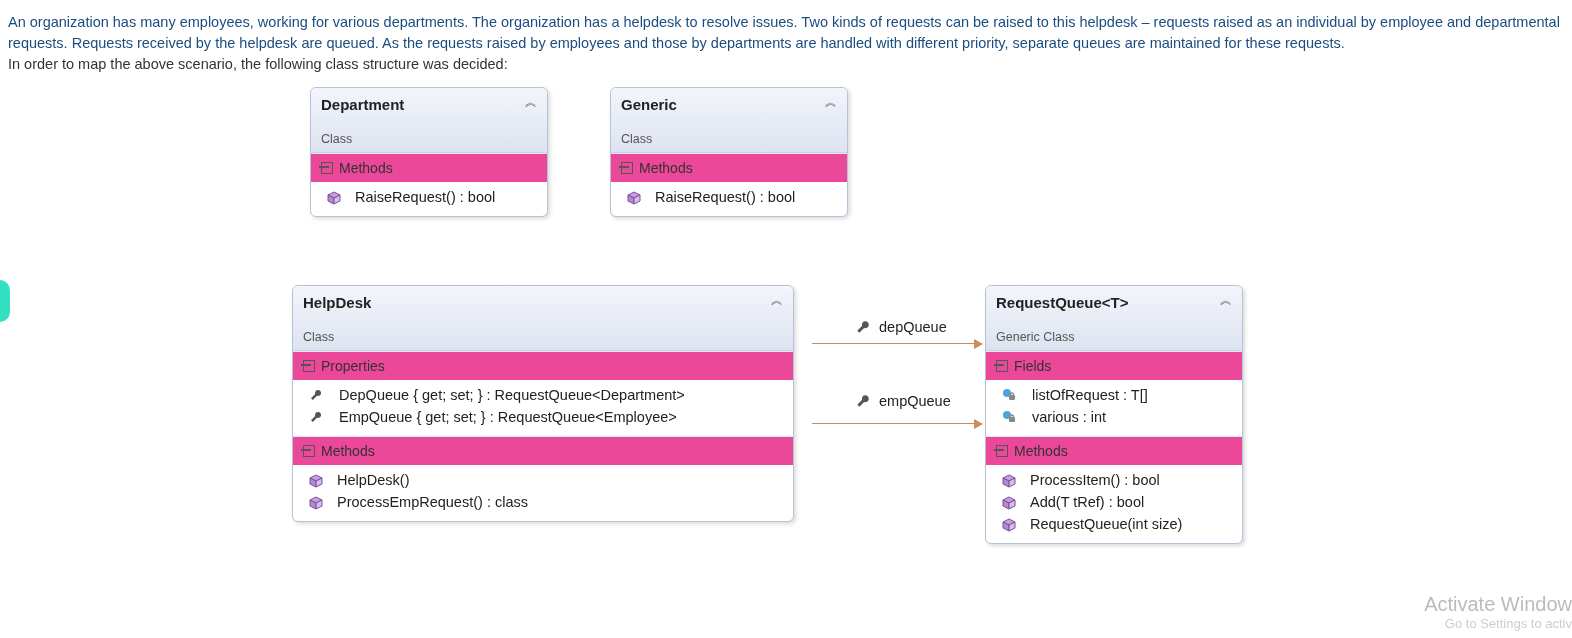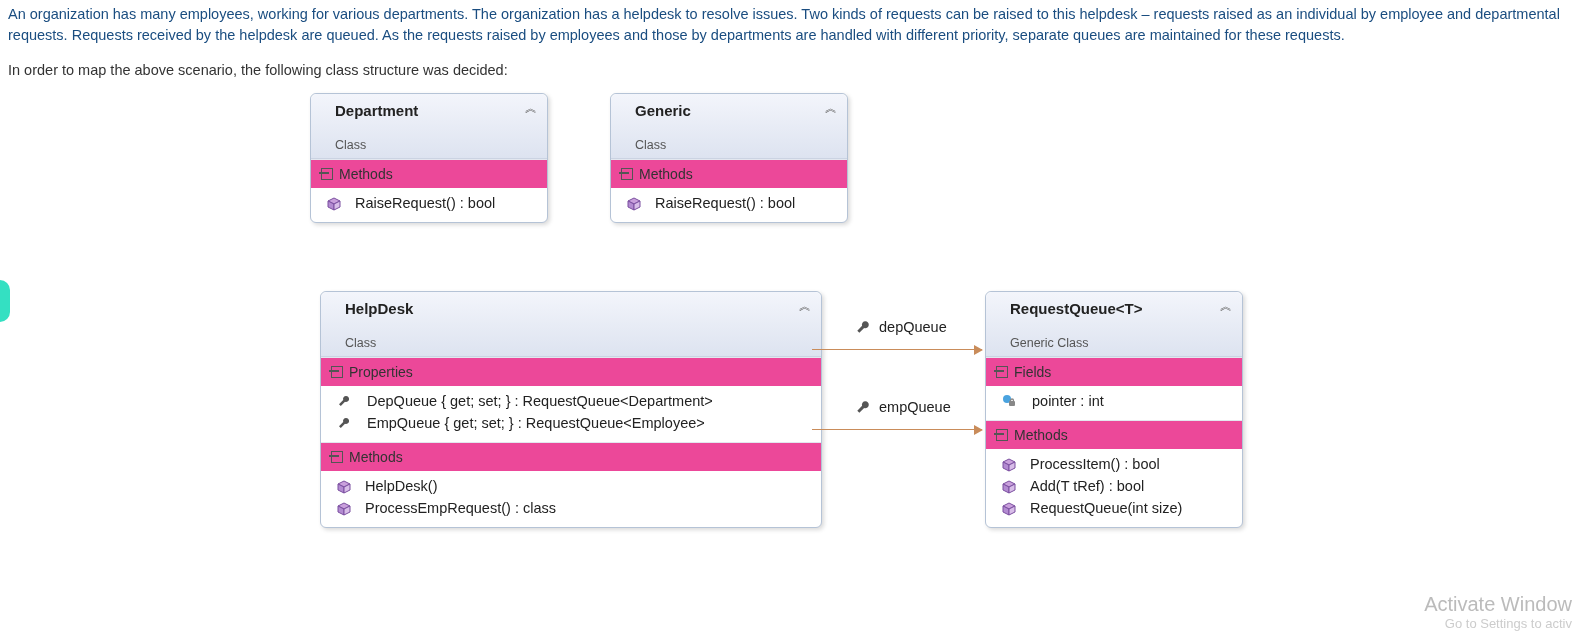--- a/index.html
+++ b/index.html
@@ -1,19 +1,19 @@
 <!DOCTYPE html>
 <html><head>
 <meta charset="utf-8">
 <style>
   html,body{margin:0;padding:0;font-family:"Segoe UI",Arial,sans-serif;font-size:14px;color:#333;background:#fff;width:1572px;height:638px;position:relative;overflow:hidden}
-  .intro{color:#1a4d80;font-size:14.5px;line-height:1.45;padding:4px 8px 0 8px}
+  .intro{color:#1a4d80;font-size:14.5px;line-height:1.45;padding:12px 8px 0 8px}
   .stage{position:relative;width:100%;height:560px}
   .card{position:absolute;border:1px solid #b5c3d6;border-radius:6px;background:#fff;box-shadow:2px 2px 4px rgba(0,0,0,0.15);}
-  .card-head{background:linear-gradient(#f3f5fb,#dde3f0);border-bottom:1px solid #cbd3e2;border-radius:6px 6px 0 0;padding:8px 10px 6px 24px;position:relative}
+  .card-head{background:linear-gradient(#f3f5fb,#dde3f0);border-bottom:1px solid #cbd3e2;border-radius:6px 6px 0 0;padding:8px 10px 6px 10px;position:relative}
   .card-title{font-weight:600;font-size:15px;color:#222}
   .card-sub{font-size:12.5px;color:#555;margin-top:19px}
   .chev{position:absolute;top:8px;right:10px;font-size:12px;color:#666;line-height:1}
   .section-head{display:flex;align-items:center;gap:6px;padding:6px 10px;border-top:1px solid #e3e7ef;background:#ec4899;color:#333;font-size:14px}
   .section-head:first-of-type{border-top:none}
   .box-icon{width:10px;height:10px;border:1.5px solid #555;display:inline-block;position:relative}
   .box-icon::after{content:"";position:absolute;left:-3px;top:3px;width:10px;height:1.5px;background:#555}
   .row{display:flex;align-items:center;gap:10px;padding:3px 10px 3px 34px;font-size:14.5px;color:#222}
   .rows{padding:4px 4px 8px 0}
   .cube-icon{width:12px;height:12px;display:inline-block;position:relative;margin-left:-18px;margin-right:6px}
@@ -26,21 +26,21 @@
   .arrow::after{content:"";position:absolute;right:-1px;top:-5px;border-left:9px solid #c98c5a;border-top:5px solid transparent;border-bottom:5px solid transparent}
   .watermark{position:absolute;right:0;bottom:6px;color:#bbb;font-size:20px;line-height:1.2;text-align:right;white-space:nowrap}
   .watermark .l2{font-size:13px;color:#ccc}
   .edge-dot{position:absolute;width:20px;height:42px;border-radius:20px;left:-10px;top:280px;background:#34e0c2}
 </style>
 </head>
 <body>
 
 <div class="intro">
   <div>An organization has many employees, working for various departments. The organization has a helpdesk to resolve issues. Two kinds of requests can be raised to this helpdesk – requests raised as an individual by employee and departmental requests. Requests received by the helpdesk are queued. As the requests raised by employees and those by departments are handled with different priority, separate queues are maintained for these requests.</div>
-  <div style="color:#333;margin-top:14px">In order to map the above scenario, the following class structure was decided:</div>
+  <div style="color:#333;">In order to map the above scenario, the following class structure was decided:</div>
 </div>
 
 <div class="edge-dot"></div>
 
 <div class="stage">
 
   <div class="card" style="left:310px;top:12px;width:236px">
     <div class="card-head">
       <div class="card-title">Department</div>
       <div class="card-sub">Class</div>
@@ -81,21 +81,21 @@
               <path d="M7 1 L13 4 L7 7 L1 4 Z" fill="#c9a0dc" stroke="#7b4fa0"></path>
               <path d="M1 4 L1 10 L7 13 L7 7 Z" fill="#b38bd1" stroke="#7b4fa0"></path>
               <path d="M13 4 L13 10 L7 13 L7 7 Z" fill="#d8bde8" stroke="#7b4fa0"></path>
             </svg>
           </span>
         <span>RaiseRequest() : bool</span>
       </div>
     </div>
   </div>
 
-  <div class="card" style="left:320px;top:210px;width:500px">
+  <div class="card" style="left:292px;top:210px;width:500px">
     <div class="card-head">
       <div class="card-title">HelpDesk</div>
       <div class="card-sub">Class</div>
       <div class="chev">︽</div>
     </div>
     <div class="section-head">
       <span class="box-icon"></span>
       <span>Properties</span>
     </div>
     <div class="rows">
@@ -156,21 +156,31 @@
     </div>
     <div class="rows">
       <div class="row">
           <span class="field-icon">
             <svg viewBox="0 0 14 14">
               <circle cx="5" cy="5" r="4" fill="#4aa3df"></circle>
               <rect x="7" y="7" width="6" height="5" rx="1" fill="#888"></rect>
               <rect x="8.5" y="5" width="3" height="3" rx="1.5" fill="none" stroke="#888" stroke-width="1.3"></rect>
             </svg>
           </span>
-          <span>pointer : int</span>
+          <span>listOfRequest : T[]</span>
+        </div>
+      <div class="row">
+          <span class="field-icon">
+            <svg viewBox="0 0 14 14">
+              <circle cx="5" cy="5" r="4" fill="#4aa3df"></circle>
+              <rect x="7" y="7" width="6" height="5" rx="1" fill="#888"></rect>
+              <rect x="8.5" y="5" width="3" height="3" rx="1.5" fill="none" stroke="#888" stroke-width="1.3"></rect>
+            </svg>
+          </span>
+          <span>various : int</span>
         </div>
     </div>
     <div class="section-head">
       <span class="box-icon"></span>
       <span>Methods</span>
     </div>
     <div class="rows">
       <div class="row">
           <span class="cube-icon">
             <svg viewBox="0 0 14 14">
@@ -197,21 +207,21 @@
               <path d="M7 1 L13 4 L7 7 L1 4 Z" fill="#c9a0dc" stroke="#7b4fa0"></path>
               <path d="M1 4 L1 10 L7 13 L7 7 Z" fill="#b38bd1" stroke="#7b4fa0"></path>
               <path d="M13 4 L13 10 L7 13 L7 7 Z" fill="#d8bde8" stroke="#7b4fa0"></path>
             </svg>
           </span>
           <span>RequestQueue(int size)</span>
         </div>
     </div>
   </div>
 
-  <div class="assoc" style="left:855px;top:238px">
+  <div class="assoc" style="left:855px;top:244px">
     <svg class="lead" viewBox="0 0 14 14">
         <path d="M9 2a3 3 0 0 0-2.8 4L2 10.2 3.8 12 8 7.8A3 3 0 1 0 9 2z" fill="#555"></path>
       </svg>
     <span>depQueue</span>
   </div>
   <div class="assoc" style="left:855px;top:318px">
     <svg class="lead" viewBox="0 0 14 14">
         <path d="M9 2a3 3 0 0 0-2.8 4L2 10.2 3.8 12 8 7.8A3 3 0 1 0 9 2z" fill="#555"></path>
       </svg>
     <span>empQueue</span>

